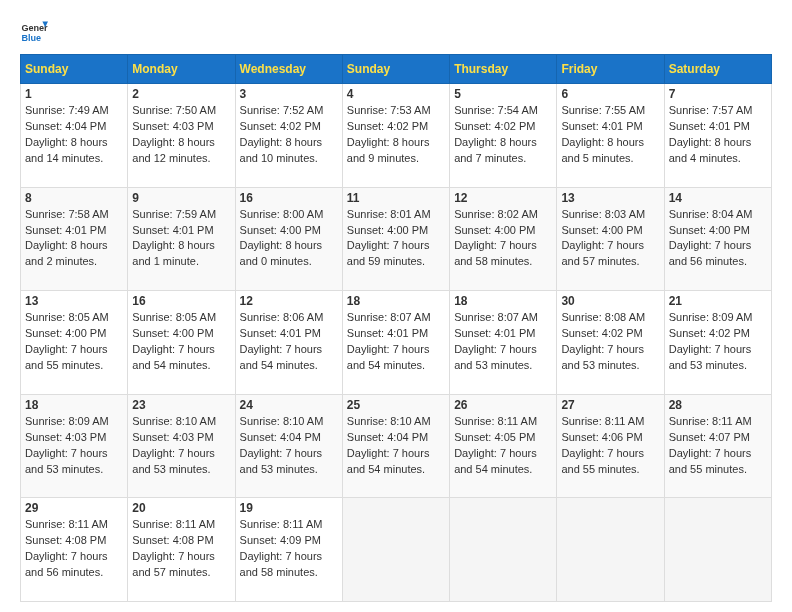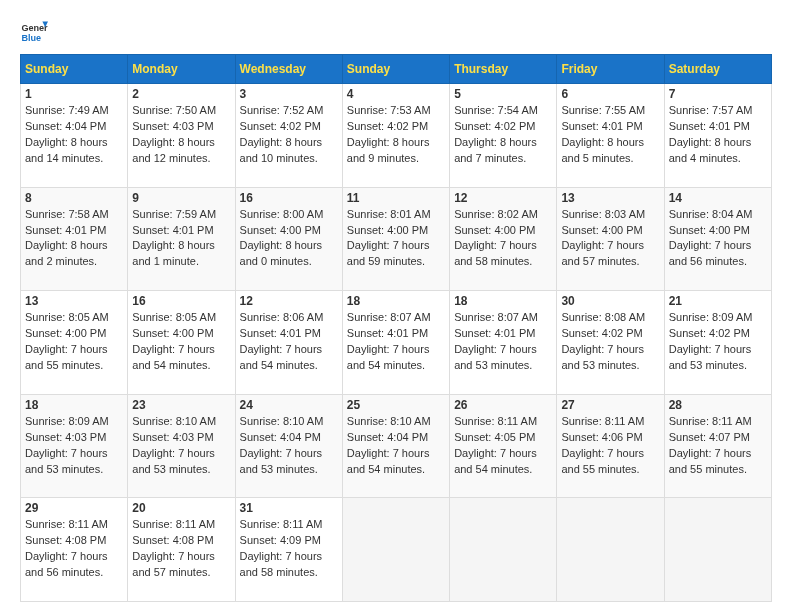--- a/index.html
+++ b/index.html
@@ -361,21 +361,21 @@
       </td>
           <td>
         <span class="day-number">20</span>
         <div class="day-info">
           Sunrise: 8:11 AM<br>
           Sunset: 4:08 PM<br>
           Daylight: 7 hours and 57 minutes.
         </div>
       </td>
           <td>
-        <span class="day-number">31</span>
+        <span class="day-number">19</span>
         <div class="day-info">
           Sunrise: 8:11 AM<br>
           Sunset: 4:09 PM<br>
           Daylight: 7 hours and 58 minutes.
         </div>
       </td>
           <td class="empty"></td>
           <td class="empty"></td>
           <td class="empty"></td>
           <td class="empty"></td>

